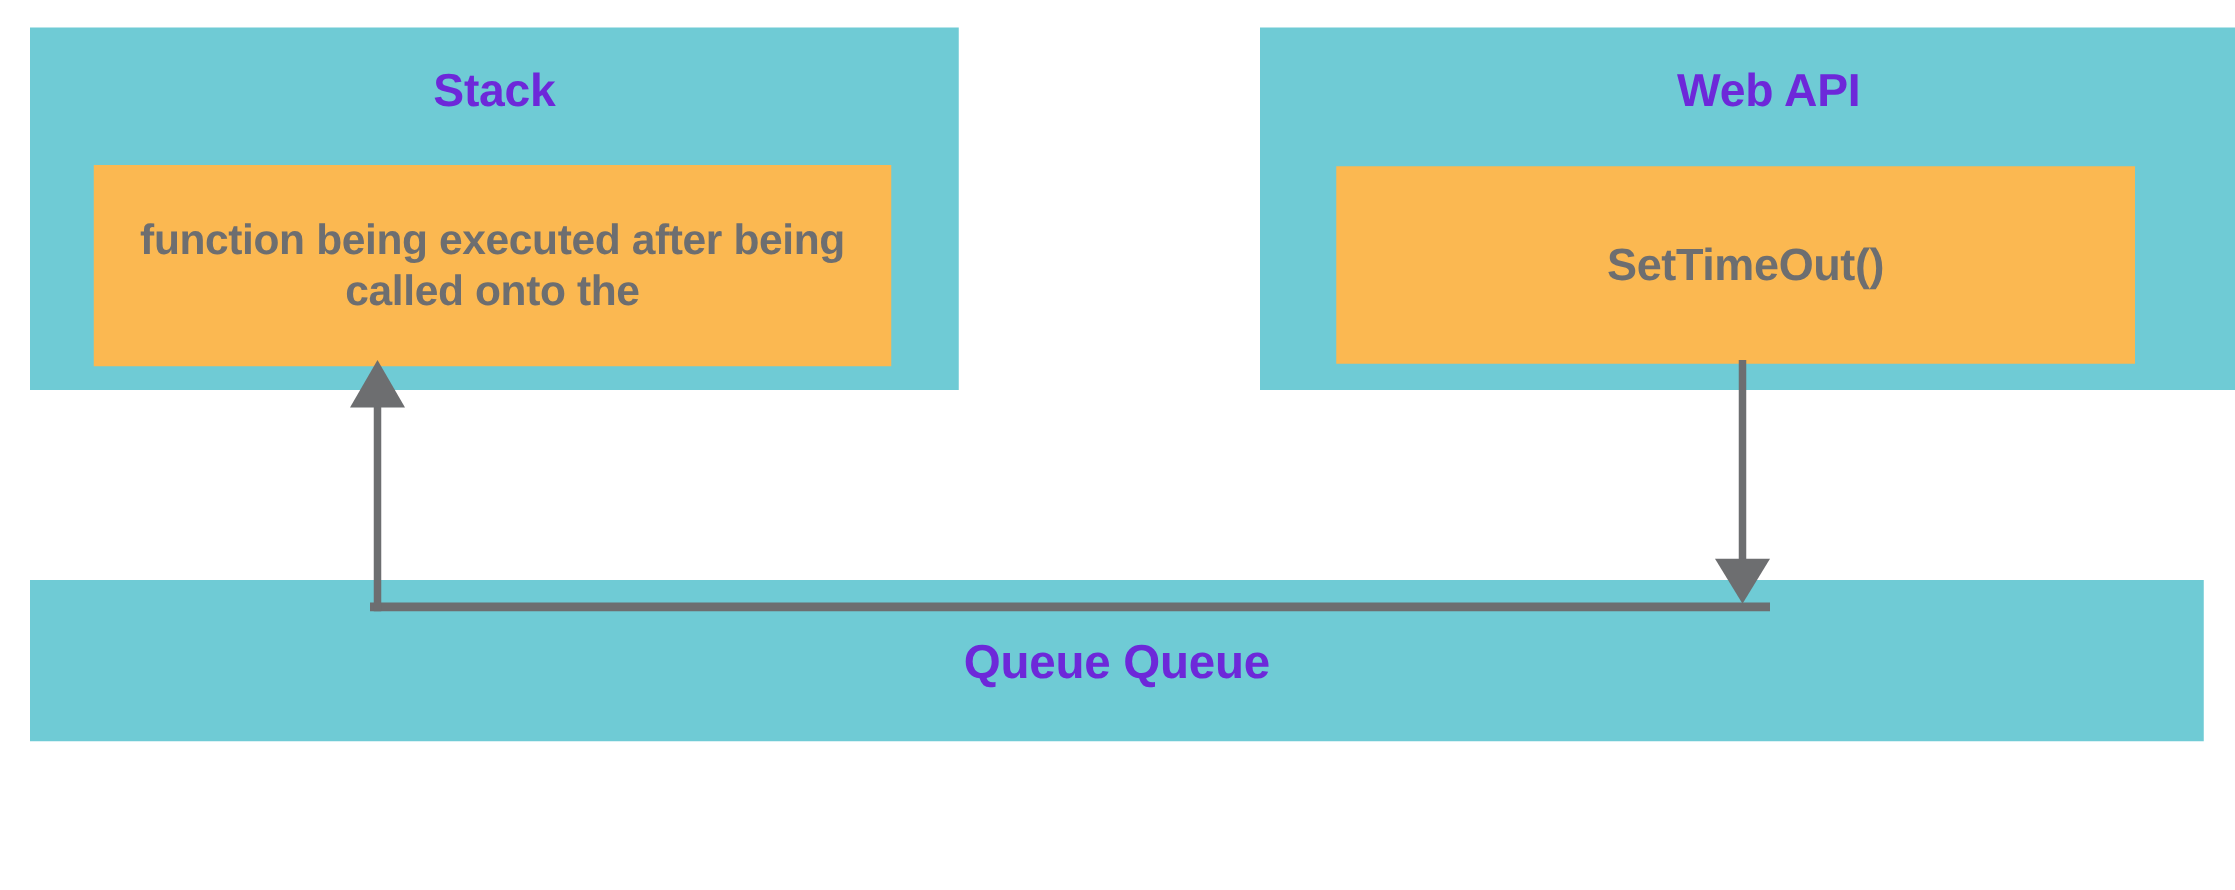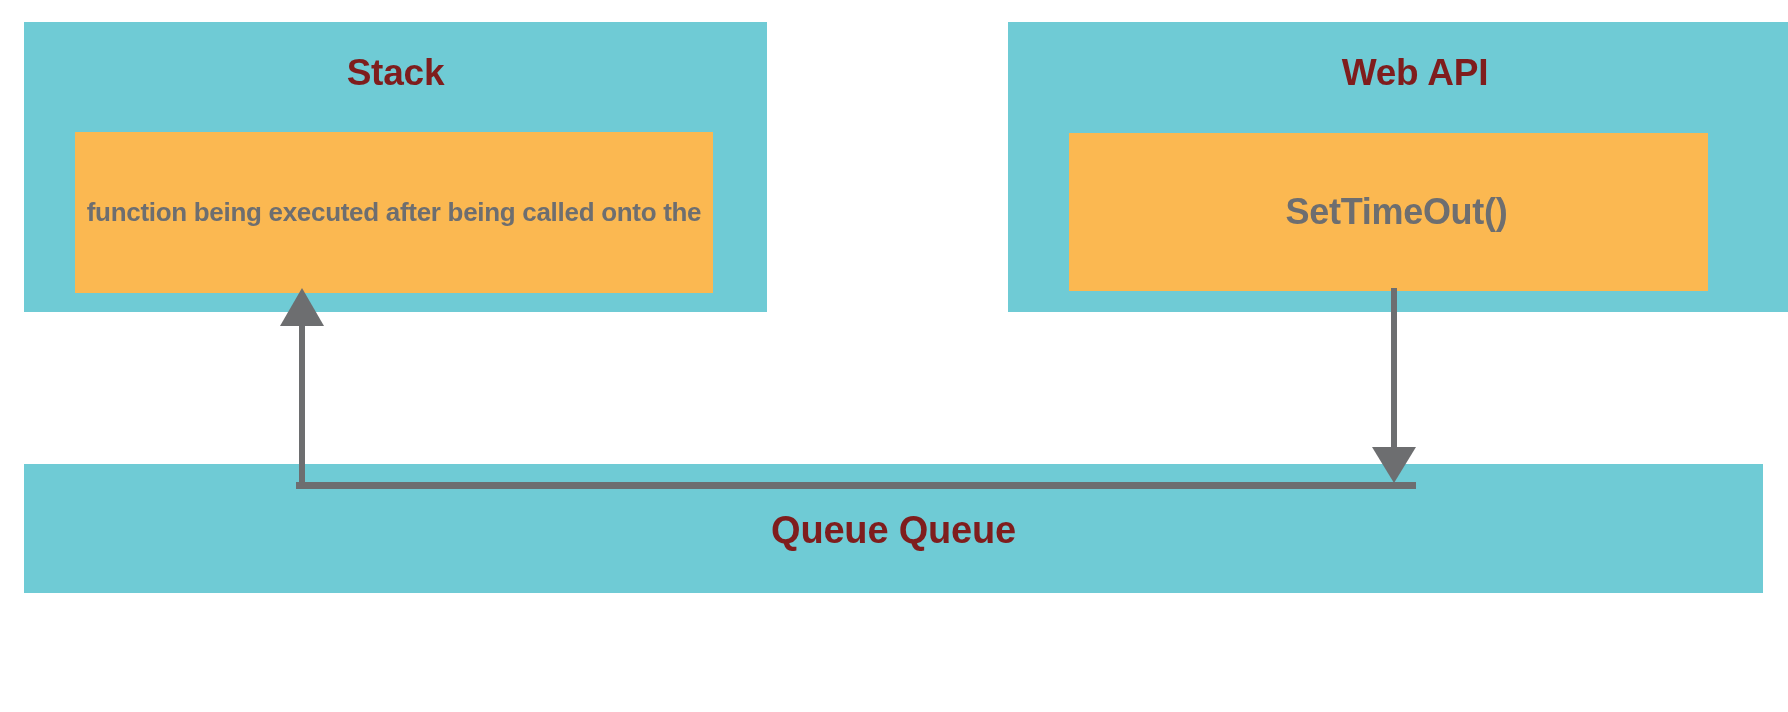--- a/index.html
+++ b/index.html
@@ -22,21 +22,21 @@
   .panel {
     position: absolute;
     background: #6fcbd5;
     box-sizing: border-box;
   }
   .panel-title {
     position: absolute;
     left: 0;
     right: 0;
     text-align: center;
-    color: #7f1d1d;
+    color: #6d28d9;
     font-weight: bold;
     font-size: 37px;
     letter-spacing: -0.2px;
     line-height: 1;
     white-space: nowrap;
   }
 
   .inner-box {
     position: absolute;
     background: #fbb851;
@@ -50,21 +50,21 @@
     font-weight: bold;
     text-align: center;
     line-height: 1.18;
     letter-spacing: -0.3px;
   }
 
   
   #stack-panel { left: 24px; top: 22px; width: 743px; height: 290px; }
   #stack-panel .panel-title { top: 32px; }
   #stack-inner { left: 51px; top: 110px; width: 638px; height: 161px; }
-  #stack-inner .inner-box-label { font-size: 26px; }
+  #stack-inner .inner-box-label { font-size: 34px; }
 
   
   #webapi-panel { left: 1008px; top: 22px; width: 814px; height: 290px; }
   #webapi-panel .panel-title { top: 32px; }
   #webapi-inner { left: 61px; top: 111px; width: 639px; height: 158px; padding-left: 16px; }
   #webapi-inner .inner-box-label { font-size: 36px; }
 
   
   #event-queue { left: 24px; top: 464px; width: 1739px; height: 129px; }
   #event-queue .panel-title { top: 47px; font-size: 38px; }

